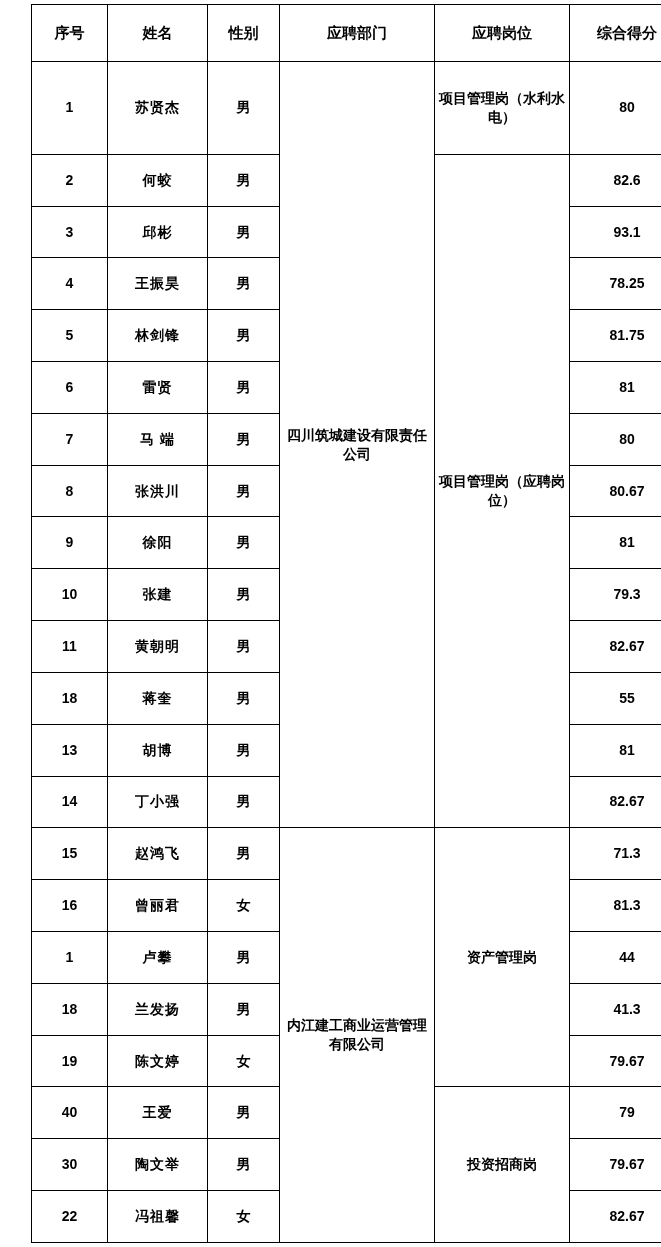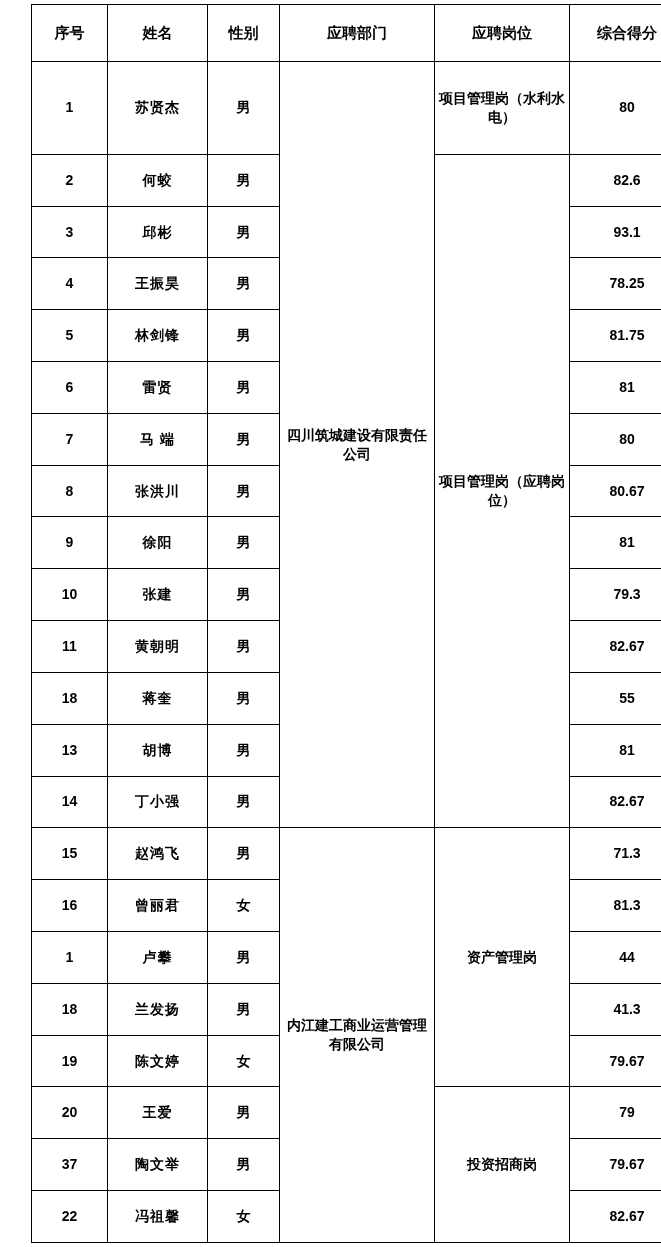--- a/index.html
+++ b/index.html
@@ -198,28 +198,28 @@
           <td>男</td>
           <td class="score">41.3</td>
         </tr>
         <tr>
           <td class="num">19</td>
           <td class="name">陈文婷</td>
           <td>女</td>
           <td class="score">79.67</td>
         </tr>
         <tr>
-          <td class="num">20</td>
+          <td class="num">40</td>
           <td class="name">王爱</td>
           <td>男</td>
           <td class="post" rowspan="3">投资招商岗</td>
           <td class="score">79</td>
         </tr>
         <tr>
-          <td class="num">37</td>
+          <td class="num">30</td>
           <td class="name">陶文举</td>
           <td>男</td>
           <td class="score">79.67</td>
         </tr>
         <tr>
           <td class="num">22</td>
           <td class="name">冯祖馨</td>
           <td>女</td>
           <td class="score">82.67</td>
         </tr>

